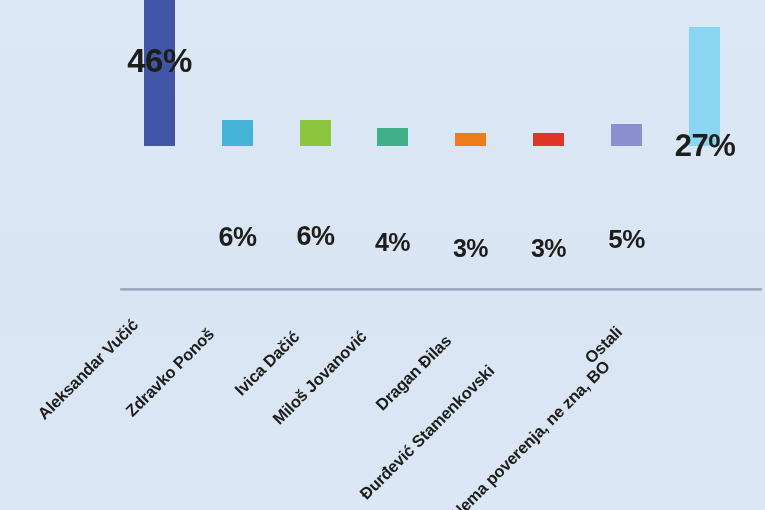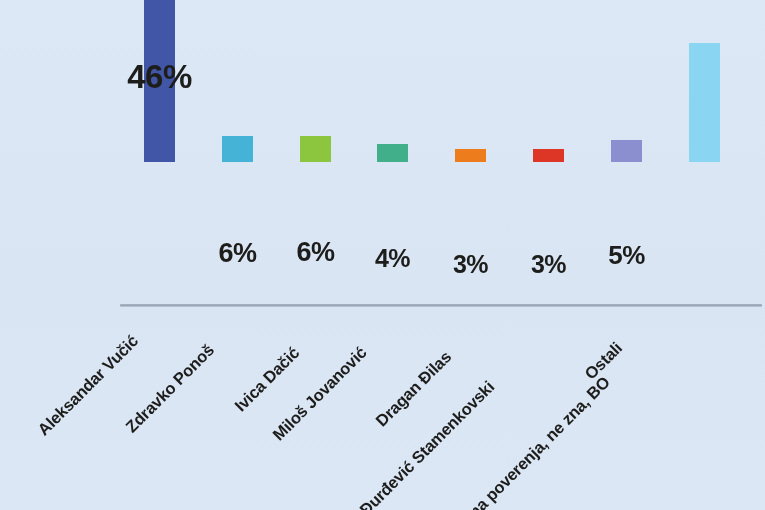--- a/index.html
+++ b/index.html
@@ -20,21 +20,20 @@
     height: 510px;
     background: linear-gradient(180deg, #dde8f6 0%, #dae5f3 55%, #dce7f5 100%);
   }
   
   .plot {
     position: absolute;
     left: 0;
     top: 0;
     width: 765px;
     height: 368px;
-    margin-top: 16px;
   }
   .axis-line {
     position: absolute;
     left: 120px;
     top: 288px;
     width: 642px;
     height: 3px;
     background: linear-gradient(180deg, #a9b4c4 0%, #9aa6b8 50%, #c3cedd 100%);
     border-radius: 1px;
   }
@@ -102,20 +101,21 @@
       <div class="bar-inner" style="background:#8ad6f2;"></div>
     </div>
 
     <div class="value-label" style="left:124px; top:42px; width:71px; font-size:33px;">46%</div>
     <div class="value-label" style="left:206px; top:222px; width:63px; font-size:27px;">6%</div>
     <div class="value-label" style="left:284px; top:221px; width:63px; font-size:27px;">6%</div>
     <div class="value-label" style="left:362px; top:228px; width:61px; font-size:25px;">4%</div>
     <div class="value-label" style="left:440px; top:234px; width:61px; font-size:25px;">3%</div>
     <div class="value-label" style="left:518px; top:234px; width:61px; font-size:25px;">3%</div>
     <div class="value-label" style="left:595px; top:224px; width:63px; font-size:26px;">5%</div>
+    <div class="value-label" style="left:667px; top:128px; width:76px; font-size:31px;">27%</div>
 
     <div class="cat-label" style="left:34px; top:410px;">Aleksandar Vučić</div>
     <div class="cat-label" style="left:122px; top:407px;">Zdravko Ponoš</div>
     <div class="cat-label" style="left:231px; top:386px;">Ivica Dačić</div>
     <div class="cat-label" style="left:269px; top:415px;">Miloš Jovanović</div>
     <div class="cat-label" style="left:372px; top:401px;">Dragan Đilas</div>
     <div class="cat-label" style="left:356px; top:490px;">Đurđević Stamenkovski</div>
     <div class="cat-label" style="left:581px; top:354px;">Ostali</div>
     <div class="cat-label" style="left:447px; top:510px;">Nema poverenja, ne zna, BO</div>
 

